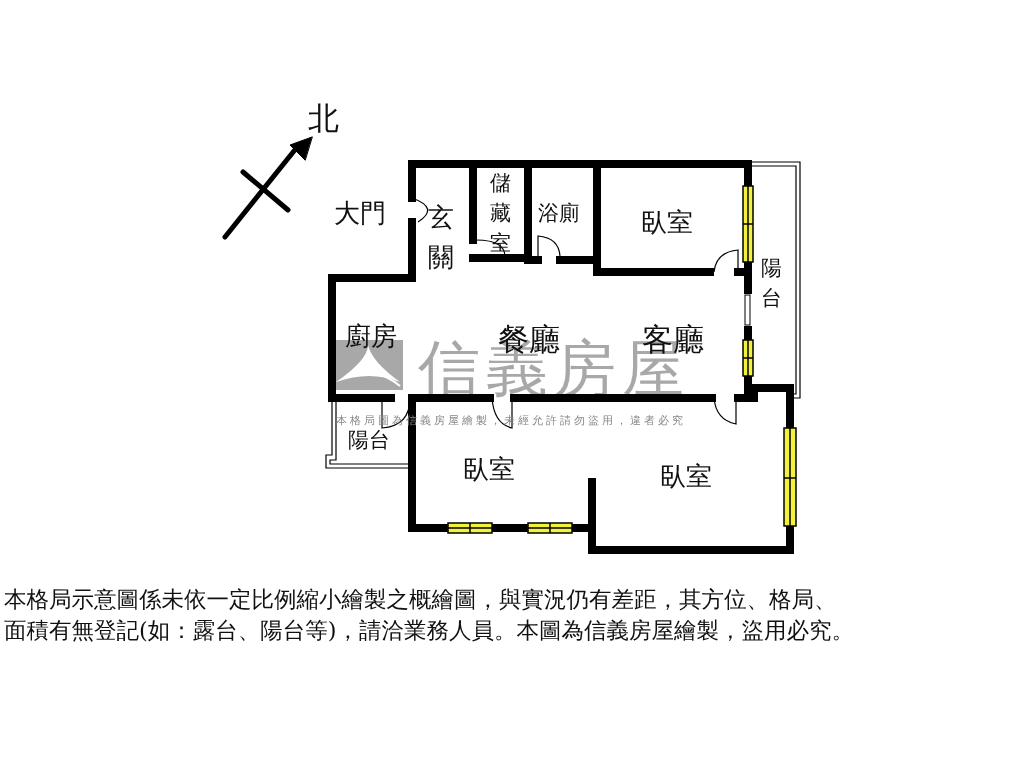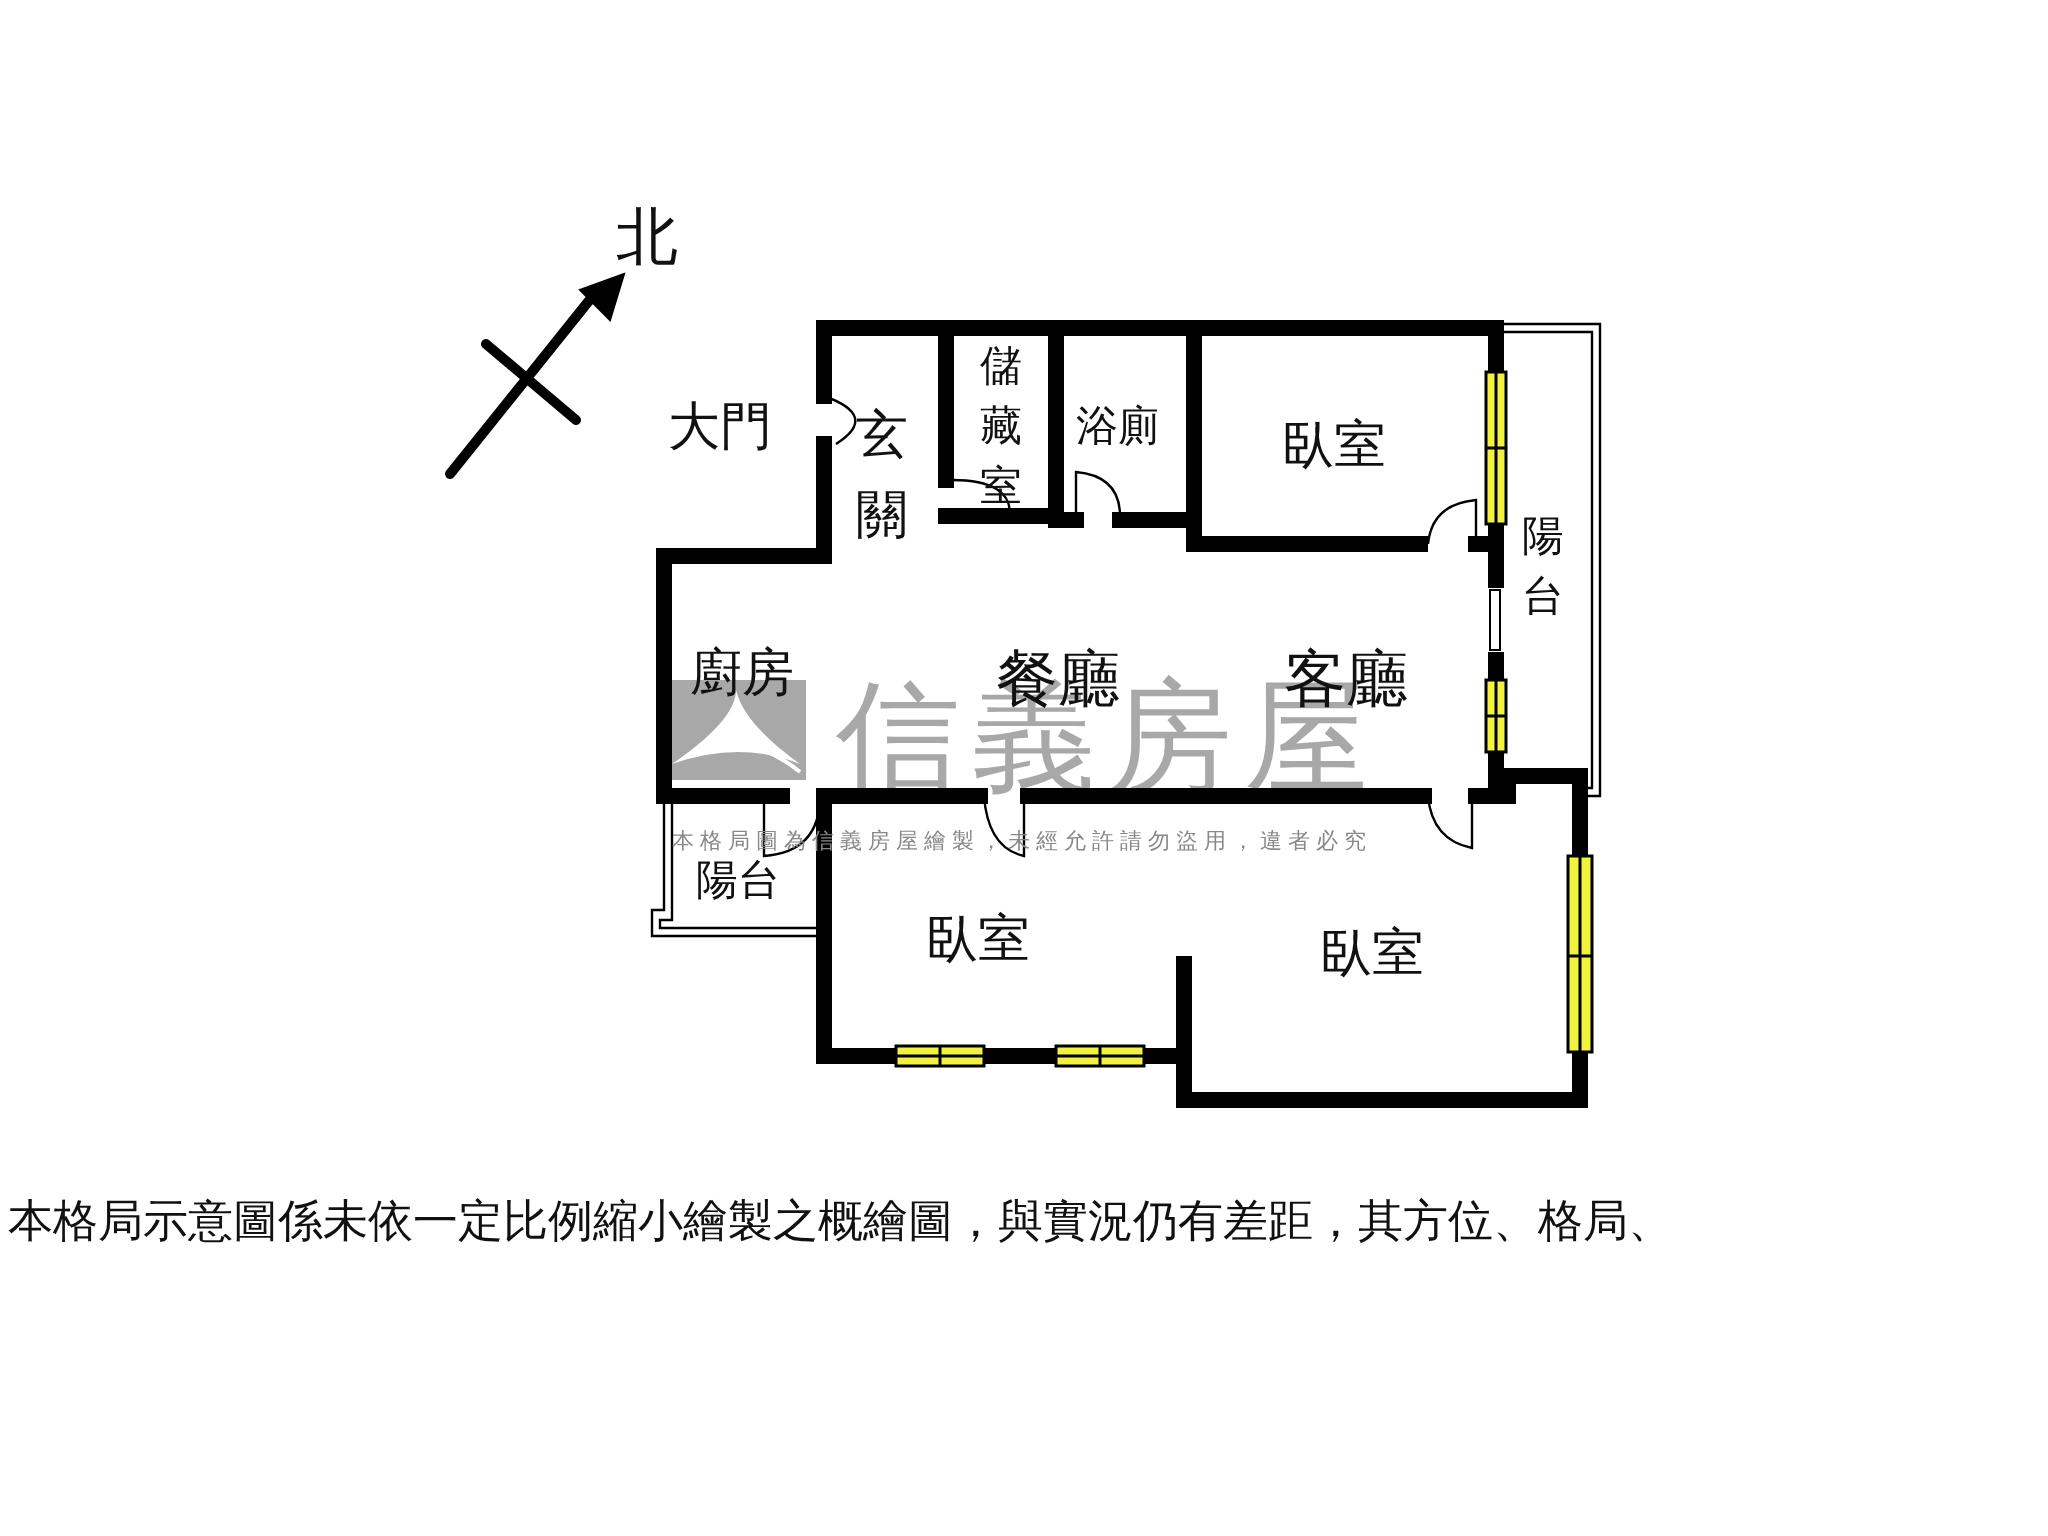--- a/index.html
+++ b/index.html
@@ -4,21 +4,21 @@
 <style>
   html, body { margin:0; padding:0; background:#ffffff; }
   body { width:1024px; height:768px; position:relative; overflow:hidden; font-family:"DejaVu Serif", serif; }
   #plan { position:absolute; left:0; top:0; width:1024px; height:560px; }
   .room-label { font-family:"DejaVu Serif", serif; fill:#111; }
   .lbl-lg { font-size:31px; }
   .lbl-md { font-size:26px; }
   .lbl-sm { font-size:21px; }
   .wm-big { font-family:"DejaVu Sans", sans-serif; font-size:62px; fill:#9a9a9a; opacity:0.85; letter-spacing:6px; }
   .wm-small { font-family:"DejaVu Sans", sans-serif; font-size:11px; fill:#888; letter-spacing:3px; }
-  .disclaimer { position:absolute; left:4px; top:584px; width:1020px; font-family:"DejaVu Serif", serif; font-size:22.5px; line-height:31px; color:#111; white-space:nowrap;margin-top:12px; }
+  .disclaimer { position:absolute; left:4px; top:584px; width:1020px; font-family:"DejaVu Serif", serif; font-size:22.5px; line-height:31px; color:#111; white-space:nowrap; }
   .disclaimer div { height:31px; }
 </style>
 </head>
 <body>
 
 <svg id="plan" viewBox="0 0 1024 560" xmlns="http://www.w3.org/2000/svg">
 
   <g>
     <rect x="333" y="340" width="70" height="50" fill="#a8a8a8"></rect>
     <path d="M336 382 Q368 360 368 345 Q372 362 400 382 Q370 370 336 382 Z" fill="#ffffff"></path>
@@ -125,13 +125,14 @@
   <text class="room-label lbl-sm" x="348" y="447">陽台</text>
 
   <text class="room-label lbl-md" x="463" y="478">臥室</text>
   <text class="room-label lbl-md" x="660" y="485">臥室</text>
 
   <text class="wm-small" x="336" y="424">本格局圖為信義房屋繪製，未經允許請勿盜用，違者必究</text>
 </svg>
 
 <div class="disclaimer">
   <div>本格局示意圖係未依一定比例縮小繪製之概繪圖，與實況仍有差距，其方位、格局、</div>
+  <div>面積有無登記(如：露台、陽台等)，請洽業務人員。本圖為信義房屋繪製，盜用必究。</div>
 </div>
 
 </body></html>

